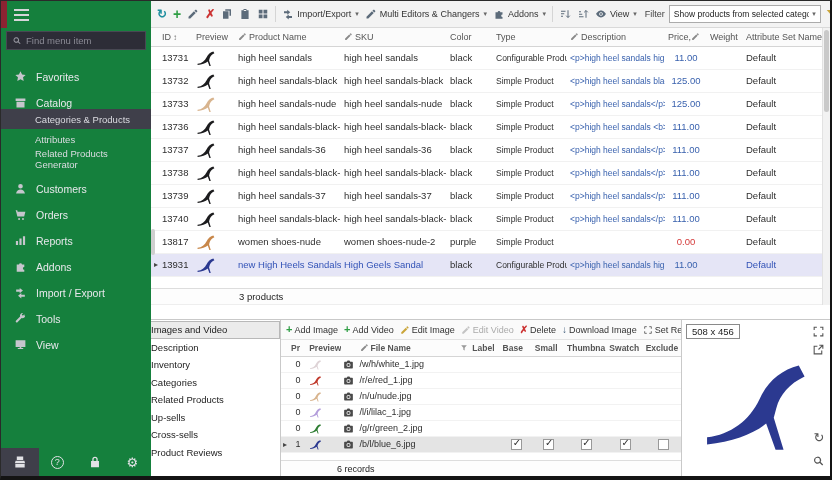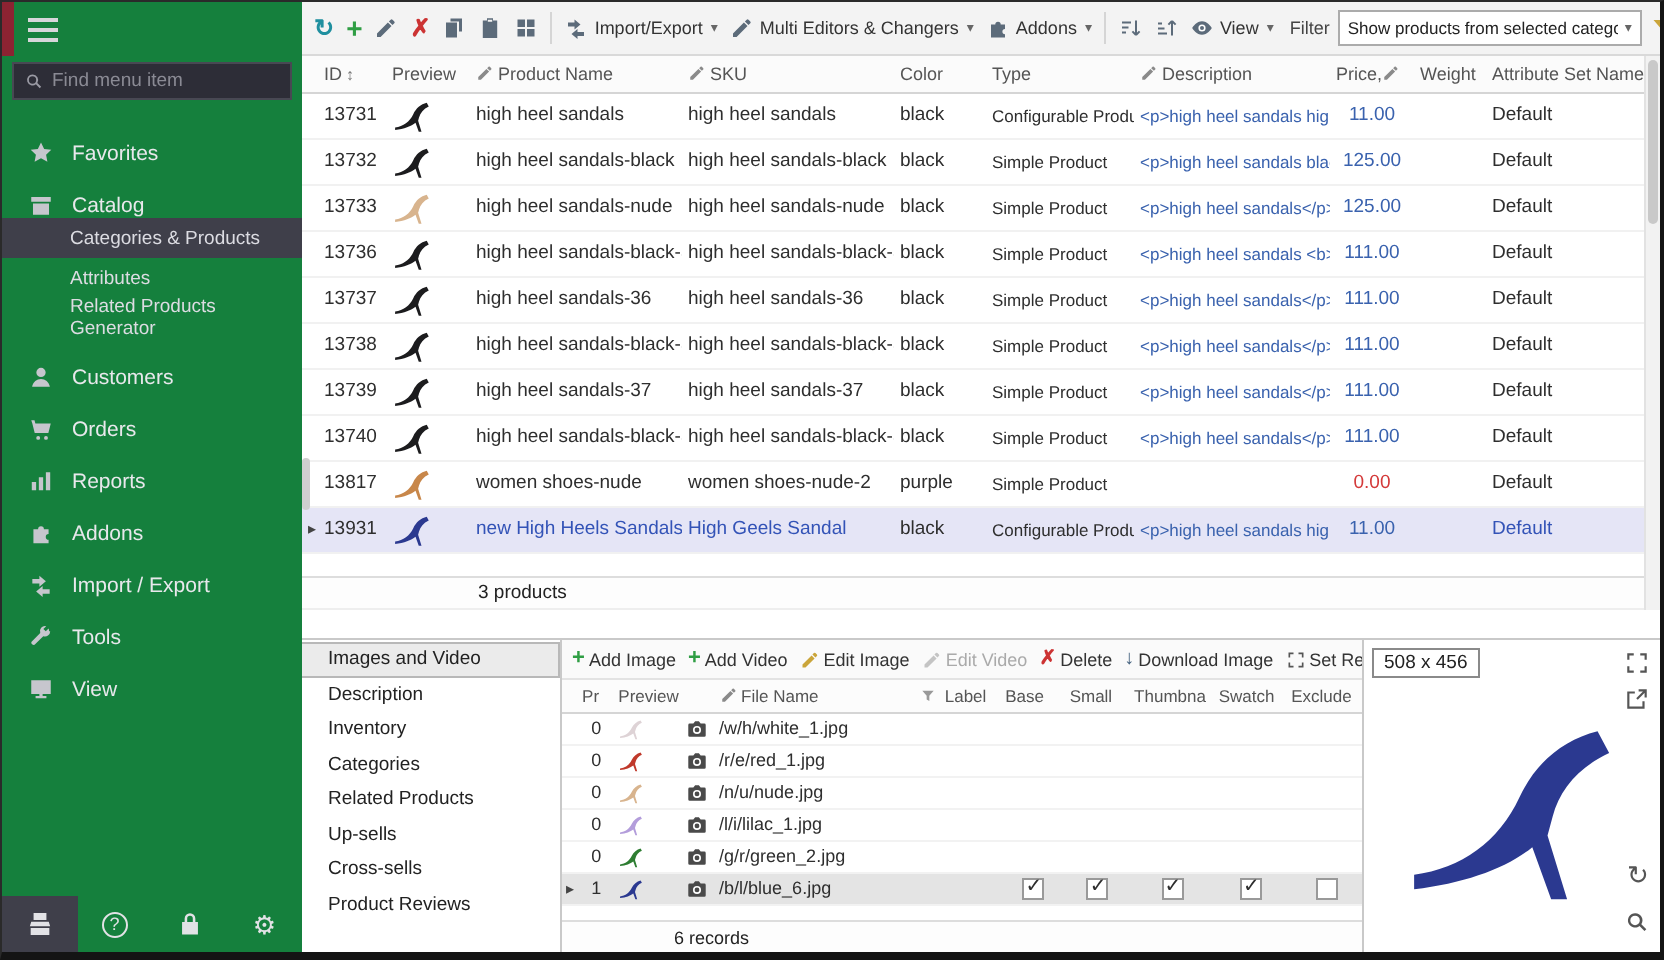--- a/index.html
+++ b/index.html
@@ -56,34 +56,34 @@
 .shoe-sm{width:20px;height:20px}
 .hicon{width:9px;height:9px;fill:#8a8a8a;display:inline-block;vertical-align:-1px;margin-right:2px}
 .sortg{font-size:8px;color:#777;margin-left:2px}
 .grid-status{position:absolute;top:287px;left:0;right:8px;height:17px;border-top:1px solid #ddd;border-bottom:1px solid #eee;background:#fdfdfd;font-size:9.5px;color:#222;display:flex;align-items:center;padding-left:88px}
 .vscroll{position:absolute;right:0;top:27px;width:8px;height:277px;background:#f2f2f2;border-left:1px solid #e2e2e2}
 .vthumb{position:absolute;left:1px;right:1px;top:2px;height:82px;background:#c9c9c9;border-radius:3px}
 .grip{position:absolute;left:0;top:228px;width:4px;height:26px;background:#cfcfcf;border-radius:2px}
 
 .detail{position:absolute;top:318px;left:0;right:0;bottom:0;border-top:1px solid #c9c9c9;background:#fff}
 .tabs{position:absolute;left:0;top:0;bottom:0;width:130px;border-right:1px solid #c9c9c9;background:#fff;padding-top:1px}
-.tab{height:17.5px;display:flex;align-items:center;padding-left:13px;font-size:9.5px;color:#222}
+.tab{height:17.5px;display:flex;align-items:center;padding-left:0;font-size:9.5px;color:#222}
 .tab.selected{background:#ebebeb;border:1px solid #b8b8b8;border-left:0}
 .detail-main{position:absolute;left:130px;top:0;bottom:0;width:403px}
 .dtoolbar{position:absolute;top:0;left:0;right:0;height:20px;display:flex;align-items:center;gap:2px;padding:0 3px;font-size:9px;color:#333;border-bottom:1px solid #e3e3e3;background:#fafafa;white-space:nowrap;overflow:hidden}
 .dbtn{display:flex;align-items:center;gap:2px;border:0;background:transparent;font:inherit;color:#333;padding:1px 2px}
 .dbtn svg{width:10px;height:10px;flex:0 0 10px}
 .dbtn .pc{fill:#caa53a}
 .dbtn.disabled{color:#aaa}
 .dbtn.disabled .pc{fill:#c4c4c4}
 .dplus{color:#2f9e44;font-weight:bold;font-size:11px;line-height:1}
 .dx{color:#cc3333;font-weight:bold;font-size:10px;line-height:1}
 .darr{color:#44617e;font-weight:bold;font-size:10px;line-height:1}
 table.dgrid{position:absolute;top:20px;left:0;width:403px;border-collapse:collapse;table-layout:fixed;font-size:9px;color:#2e2e2e}
-.dgrid th{height:16px;font-weight:normal;font-size:8.5px;color:#555;text-align:left;border-bottom:1px solid #d5d5d5;background:#fcfcfc;padding:0 2px;white-space:nowrap;overflow:hidden}
+.dgrid th{height:16px;font-weight:bold;font-size:8.5px;color:#555;text-align:left;border-bottom:1px solid #d5d5d5;background:#fcfcfc;padding:0 2px;white-space:nowrap;overflow:hidden}
 .dgrid td{height:16px;padding:0 2px;border-bottom:1px solid #f2f2f2;white-space:nowrap;overflow:hidden;vertical-align:middle}
 .dgrid tr.selected{background:#e4e4e4}
 .shoe-xs{width:13px;height:13px}
 .cam{width:11px;height:11px;fill:#4a4a4a}
 .hfunnel{width:8px;height:8px;fill:#999}
 .tc{text-align:center}
 .cb{display:inline-block;width:11px;height:11px;position:relative;vertical-align:middle}
 .cb[data-cb]{background:#fff;border:1px solid #999}
 .cb[data-cb="checked"]::after{content:"✓";position:absolute;left:0.5px;top:-3px;font-size:10px;color:#2e2e2e}
 .dstatus{position:absolute;bottom:0;left:0;right:0;height:16px;border-top:1px solid #ddd;background:#fdfdfd;font-size:9px;color:#222;display:flex;align-items:center;padding-left:56px}

